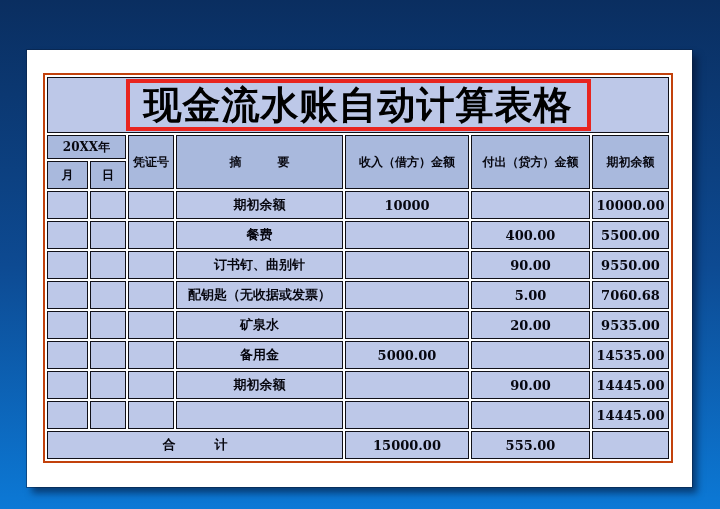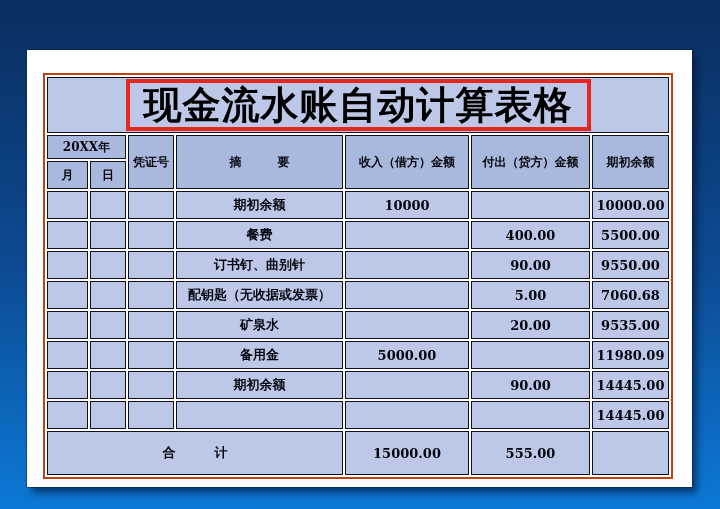--- a/index.html
+++ b/index.html
@@ -40,21 +40,21 @@
     color: #07070f;
     padding: 0 2px;
     overflow: hidden;
     white-space: nowrap;
   }
   table.ledger td.hd { background: #a9b9dd; font-size: 12px; }
   tr.r-title { height: 56px; }
   tr.r-h1 { height: 24px; }
   tr.r-h2 { height: 28px; }
   tr.r-d  { height: 28px; }
-  tr.r-t  { height: 44px; }
+  tr.r-t  { height: 28px; }
   td.title-cell {
     background: #ffffff;
     border: none;
     text-align: center;
     vertical-align: middle;
   }
   .title-box {
     display: inline-block;
     border: 4px solid #e8251f;
     padding: 0 14px;
@@ -146,21 +146,21 @@
         <td>20.00</td>
         <td>9535.00</td>
       </tr>
       <tr class="r-d">
         <td></td>
         <td></td>
         <td></td>
         <td>备用金</td>
         <td>5000.00</td>
         <td></td>
-        <td>11980.09</td>
+        <td>14535.00</td>
       </tr>
       <tr class="r-d">
         <td></td>
         <td></td>
         <td></td>
         <td>期初余额</td>
         <td></td>
         <td>90.00</td>
         <td>14445.00</td>
       </tr>

